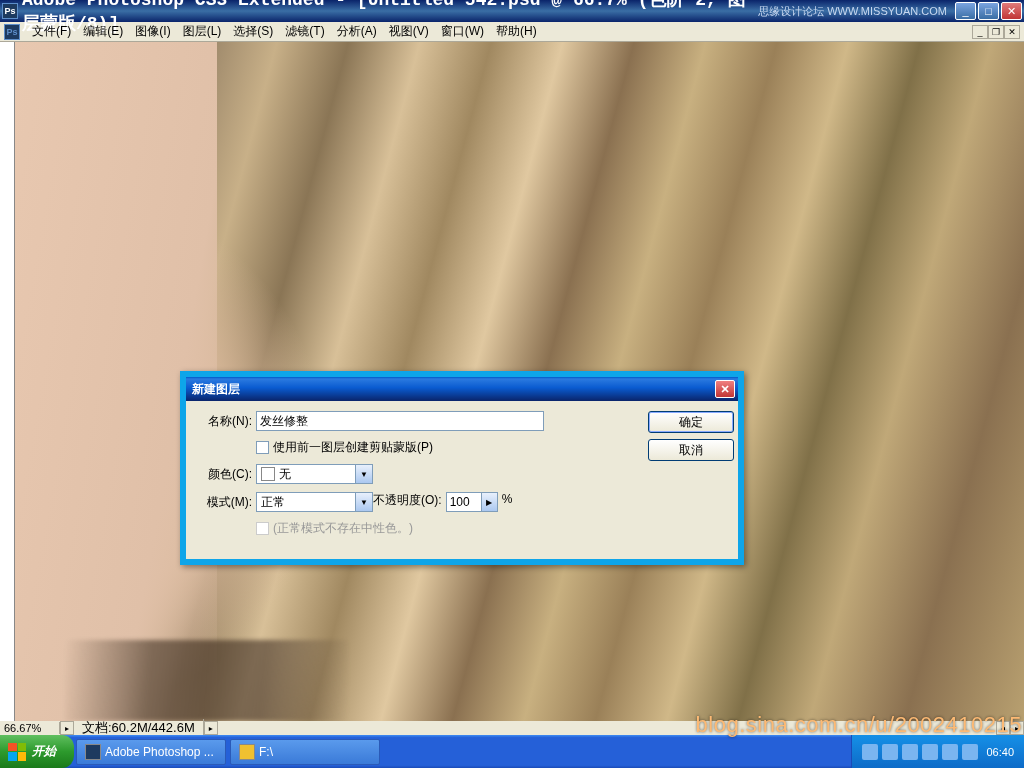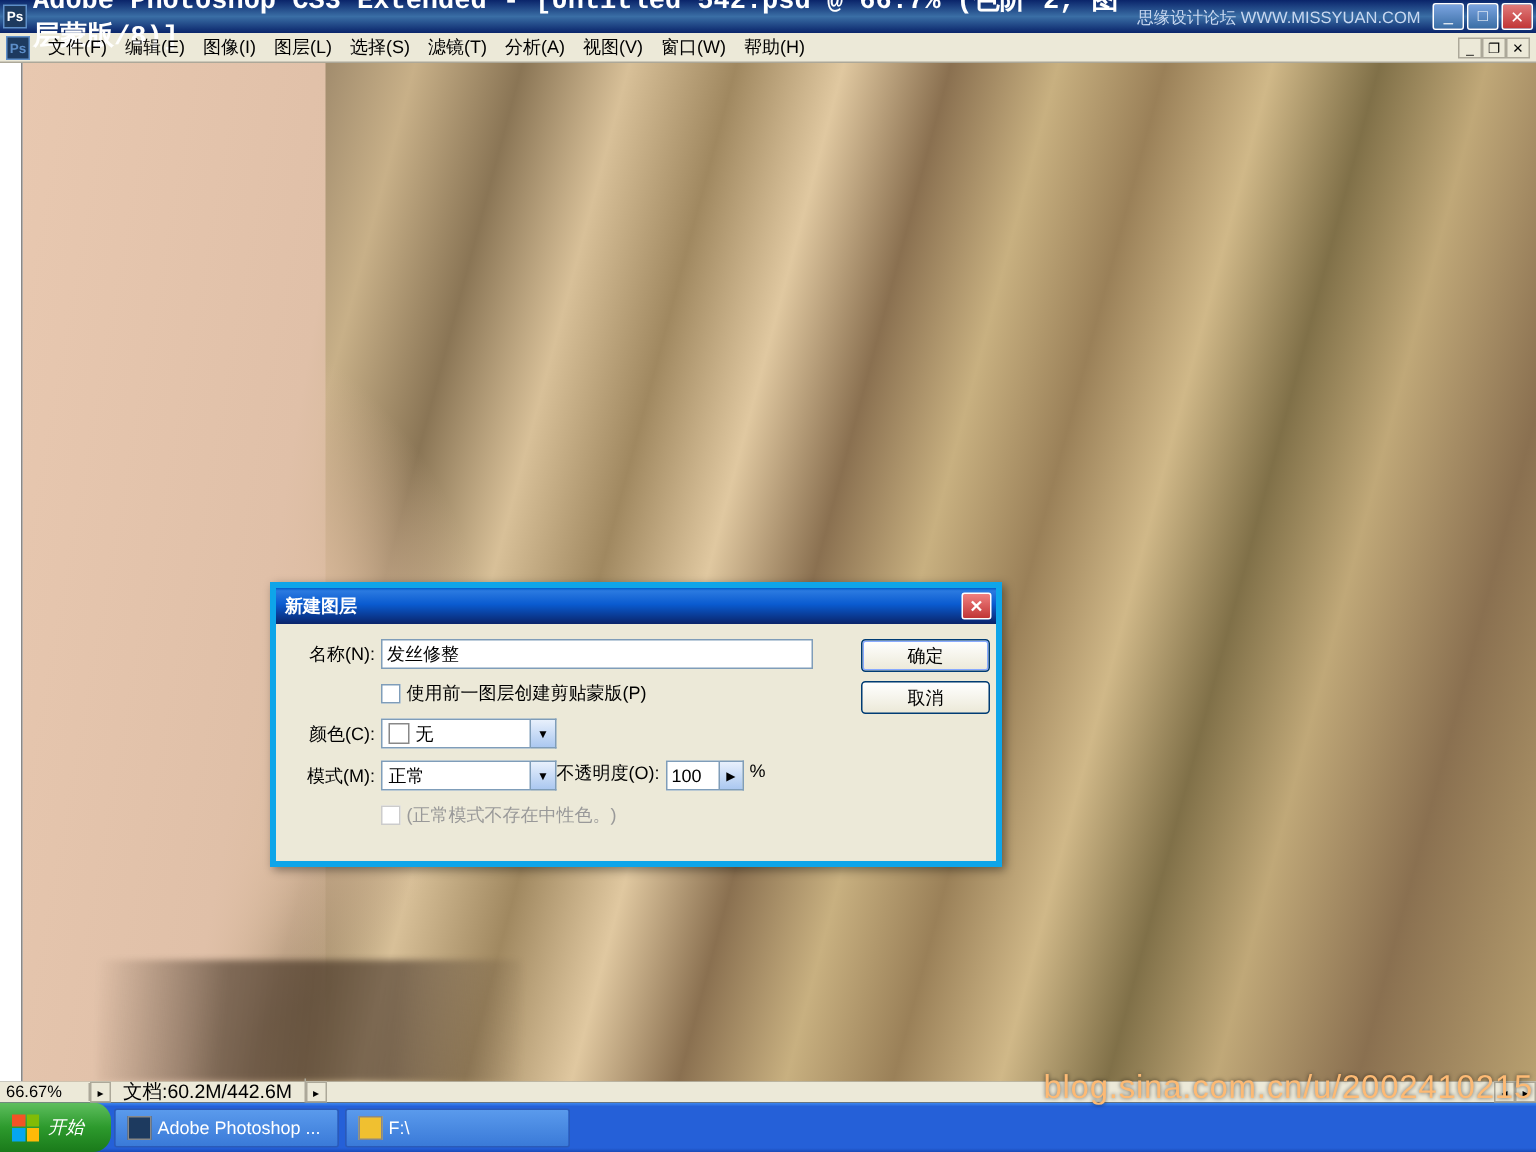--- a/index.html
+++ b/index.html
@@ -27,21 +27,21 @@
 }
 .canvas-bg::before { content: ""; position: absolute; left: 0; top: 0; width: 20%; height: 100%; background: linear-gradient(100deg, #e8c8b0 0%, #e0c0a8 70%, transparent 100%); }
 .canvas-bg::after { content: ""; position: absolute; left: 5%; bottom: 0; width: 28%; height: 12%; background: linear-gradient(95deg, transparent 0%, #5a4838 30%, #4a3828 50%, #5a4838 70%, transparent 100%); opacity: 0.7; filter: blur(2px); }
 
 .ruler-left { position: absolute; left: 0; top: 0; width: 15px; height: calc(100% - 14px); background: #fff; border-right: 1px solid #888; }
 .scroll-bot { position: absolute; left: 0; bottom: 0; right: 0; height: 14px; background: #ece9d8; display: flex; align-items: center; }
 .zoom-val { width: 60px; padding: 0 4px; border-right: 1px solid #aca899; font-size: 11px; }
 .doc-stat { padding: 0 8px; font-size: 13px; border-right: 1px solid #aca899; }
 .sb-arrow { width: 14px; height: 14px; background: #ece9d8; border: 1px solid #aca899; display: flex; align-items: center; justify-content: center; font-size: 8px; }
 
-.dialog { position: absolute; left: 180px; top: 346px; width: 488px; background: #ece9d8; border: 4px solid #0ea5e9; box-shadow: 2px 2px 6px rgba(0,0,0,0.4); }
+.dialog { position: absolute; left: 180px; top: 329px; width: 564px; background: #ece9d8; border: 6px solid #0ea5e9; box-shadow: 2px 2px 6px rgba(0,0,0,0.4); }
 .dlg-title { height: 24px; background: linear-gradient(to bottom, #0058c8 0%, #2b7ae0 8%, #0a5bd0 45%, #0a246a 100%); display: flex; align-items: center; padding-left: 6px; color: #fff; font-weight: bold; }
 .dlg-title .dlg-close { margin-left: auto; width: 20px; height: 18px; margin-right: 3px; background: linear-gradient(to bottom, #f08080, #c13535); border: 1px solid #fff; border-radius: 2px; display: flex; align-items: center; justify-content: center; font-size: 11px; color: #fff; cursor: pointer; }
 .dlg-body { padding: 10px 4px 14px 12px; display: flex; }
 .dlg-form { flex: 1; }
 .frow { display: flex; align-items: center; margin-bottom: 8px; }
 .flabel { width: 54px; text-align: right; margin-right: 4px; }
 .text-input { border: 1px solid #7f9db9; height: 20px; padding: 1px 3px; background: #fff; }
 .text-input.name { width: 288px; }
 .cbox { width: 13px; height: 13px; border: 1px solid #7f9db9; background: #fff; margin-right: 4px; }
 .combo { display: flex; }
@@ -49,21 +49,21 @@
 .combo .cbtn { width: 17px; height: 20px; background: linear-gradient(to bottom, #e8f0fc, #abc8f0); border: 1px solid #7f9db9; border-left: none; display: flex; align-items: center; justify-content: center; font-size: 8px; cursor: pointer; }
 .swatch { width: 14px; height: 14px; border: 1px solid #888; background: #fff; margin-right: 4px; }
 .spin { display: flex; align-items: flex-start; }
 .spinbtn { width: 16px; height: 20px; background: linear-gradient(to bottom, #e8f0fc, #abc8f0); border: 1px solid #7f9db9; border-left: none; display: flex; align-items: center; justify-content: center; font-size: 8px; cursor: pointer; }
 .disabled-row { color: #999; }
 .dlg-btns { width: 86px; margin-left: 12px; display: flex; flex-direction: column; gap: 6px; }
 .dlg-btn { height: 22px; border: 1px solid #003c74; background: linear-gradient(to bottom, #fff, #ece9d8); border-radius: 3px; cursor: pointer; }
 .dlg-btn.default { box-shadow: 0 0 0 1px #88aaff inset; }
 
 .taskbar { height: 33px; background: linear-gradient(to bottom, #3f8cf3 0%, #2560d8 8%, #2560d8 92%, #1a4bb8 100%); display: flex; align-items: center; }
-.start-btn { height: 33px; padding: 0 18px 0 8px; background: linear-gradient(to bottom, #5fbf5f 0%, #2d9a2d 50%, #1a7a1a 100%); border-radius: 0 12px 12px 0; display: flex; align-items: center; color: #fff; font-weight: normal; font-style: italic; font-size: 14px; cursor: pointer; }
+.start-btn { height: 33px; padding: 0 18px 0 8px; background: linear-gradient(to bottom, #5fbf5f 0%, #2d9a2d 50%, #1a7a1a 100%); border-radius: 0 12px 12px 0; display: flex; align-items: center; color: #fff; font-weight: bold; font-style: italic; font-size: 14px; cursor: pointer; }
 .start-logo { width: 18px; height: 18px; margin-right: 6px; display: grid; grid-template-columns: 1fr 1fr; grid-template-rows: 1fr 1fr; gap: 1px; }
 .start-logo span:nth-child(1){background:#f35325} .start-logo span:nth-child(2){background:#81bc06} .start-logo span:nth-child(3){background:#05a6f0} .start-logo span:nth-child(4){background:#ffba08}
 .task-item { height: 26px; margin: 0 2px; padding: 12px 8px; background: linear-gradient(to bottom, #5a9aec, #3a7ad8); border: 1px solid #2a5ab8; border-radius: 2px; display: flex; align-items: center; color: #fff; font-size: 11px; cursor: pointer; min-width: 150px; }
 .task-item .ticon { width: 16px; height: 16px; background: #f0c030; margin-right: 4px; border: 1px solid #888; }
 .task-item.ps .ticon { background: #1d3a5f; }
 .systray { margin-left: auto; height: 33px; padding: 0 10px; background: linear-gradient(to bottom, #1590e7 0%, #0d6bc8 100%); display: flex; align-items: center; gap: 4px; border-left: 1px solid #1a4bb8; }
 .tray-icon { width: 16px; height: 16px; background: #7ab5f0; border-radius: 2px; }
 .tray-time { color: #fff; font-size: 11px; margin-left: 4px; }
 
 .blog-wm { position: absolute; right: 2px; bottom: 30px; font-size: 22px; font-family: Arial, sans-serif; color: #fdba74; letter-spacing: 0.5px; font-weight: normal; pointer-events: none; text-shadow: 0 0 3px rgba(0,0,0,0.6); margin-left: 47px; }
@@ -179,15 +179,24 @@
     <span>开始</span>
   </div>
   <div class="task-item ps">
     <div class="ticon"></div>
     <span>Adobe Photoshop ...</span>
   </div>
   <div class="task-item">
     <div class="ticon"></div>
     <span>F:\</span>
   </div>
+  <div class="systray">
+    <div class="tray-icon"></div>
+    <div class="tray-icon"></div>
+    <div class="tray-icon"></div>
+    <div class="tray-icon"></div>
+    <div class="tray-icon"></div>
+    <div class="tray-icon"></div>
+    <div class="tray-time">06:40</div>
+  </div>
 </div>
 
 <div class="blog-wm">blog.sina.com.cn/u/2002410215</div>
 
 </body></html>

